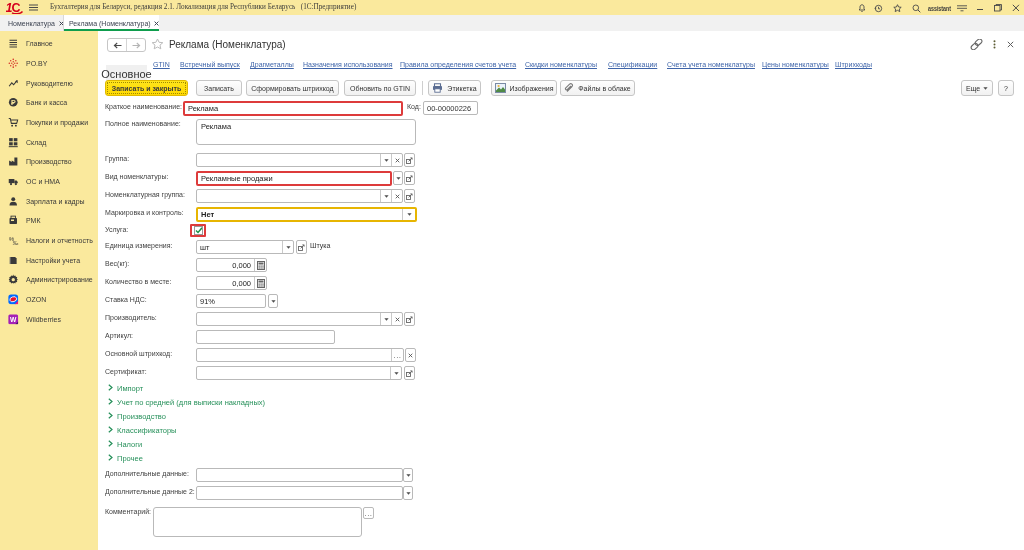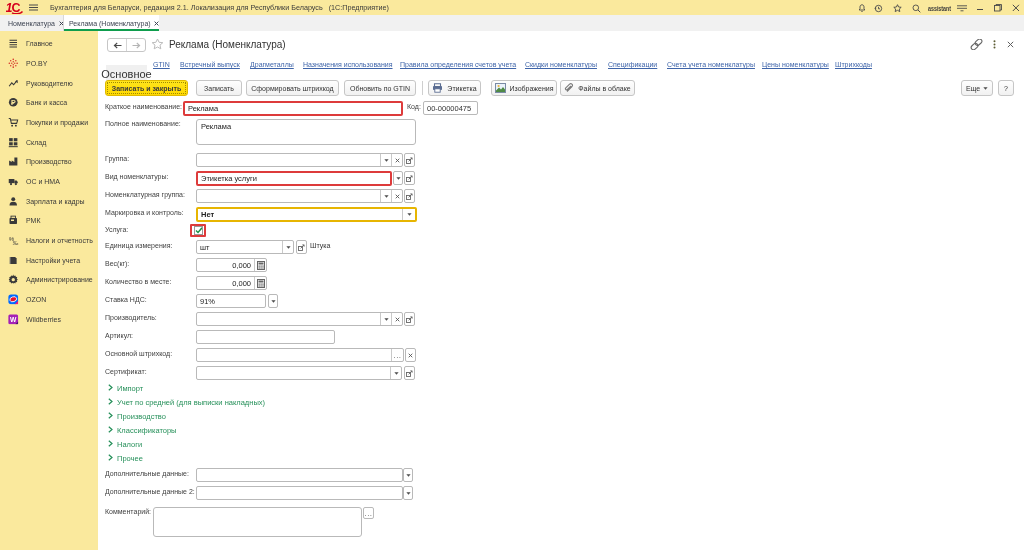--- a/index.html
+++ b/index.html
@@ -33,21 +33,21 @@
       <text x="-0.5" y="11" font-family="Liberation Sans" font-size="12.5" font-weight="bold" fill="#d6001c" font-style="italic">1</text>
       <text x="5.5" y="11" font-family="Liberation Sans" font-size="12.5" font-weight="bold" fill="#d6001c">С</text>
       <path d="M6 11.8 C9 13.4 14 13.2 16.5 10.5" stroke="#d6001c" stroke-width="1.5" fill="none"></path>
     </svg>
 </div>
 <div class="abs" style="left:29px;top:4px;width:9px;height:7px;">
 <svg width="9" height="7">
       <path d="M0 1h9M0 3.5h9M0 6h9" stroke="#4a4a4a" stroke-width="1"></path>
     </svg>
 </div>
-<div class="abs" style="left:50px;top:3px;font-size:7.2px;color:#3b3b3b;">Бухгалтерия для Беларуси, редакция 2.1. Локализация для Республики Беларусь&nbsp;&nbsp;&nbsp;(1С:Предприятие)</div>
+<div class="abs" style="left:50px;top:3px;font-size:7.2px;color:#3b3b3b;font-family:Liberation Serif, serif;">Бухгалтерия для Беларуси, редакция 2.1. Локализация для Республики Беларусь&nbsp;&nbsp;&nbsp;(1С:Предприятие)</div>
 
 <div class="abs" style="left:858px;top:3.5px;">
 <svg width="8" height="9">
       <path d="M4 0.8 C2.6 0.8 2 1.8 2 3 L2 4.8 L1.2 6 L6.8 6 L6 4.8 L6 3 C6 1.8 5.4 0.8 4 0.8 Z" fill="none" stroke="#4a4a4a" stroke-width="0.9"></path>
       <path d="M3.2 7 a0.9 0.9 0 0 0 1.6 0" fill="none" stroke="#4a4a4a" stroke-width="0.9"></path>
     </svg>
 </div>
 <div class="abs" style="left:874px;top:3.5px;">
 <svg width="9" height="9">
       <circle cx="4.5" cy="4.5" r="3.2" fill="none" stroke="#4a4a4a" stroke-width="0.9"></circle>
@@ -313,21 +313,21 @@
         <path d="M0.4 0.3 L4.6 0.3 L2.5 2.7 Z" fill="#4d4d4d"></path>
       </svg></div>
 <div class="btn" style="left:998px;top:80px;width:16px;height:16px;">?</div>
 </div>
 
 <div id="form">
 
 <div class="lbl" style="left:105px;top:103px;">Краткое наименование:</div>
 <div class="inp" style="left:183px;top:101px;width:220px;height:15px;border:2px solid #dd3b3b;border-radius:2px;padding:0 3px;line-height:11px;display:flex;align-items:center;">Реклама</div>
 <div class="lbl" style="left:407px;top:103px;">Код:</div>
-<div class="inp" style="left:423px;top:101px;width:55px;height:14px;padding:0 3px;display:flex;align-items:center;color:#333;">00-00000475</div>
+<div class="inp" style="left:423px;top:101px;width:55px;height:14px;padding:0 3px;display:flex;align-items:center;color:#333;">00-00000226</div>
 
 <div class="lbl" style="left:105px;top:120px;">Полное наименование:</div>
 <div class="inp" style="left:196px;top:119px;width:220px;height:26px;border-radius:3px;padding:2px 4px;">Реклама</div>
 
 <div class="lbl" style="left:105px;top:155px;">Группа:</div>
 <div class="inp" style="left:196px;top:153px;width:207px;height:14px;display:flex;">
   <div style="flex:1;"></div>
   <div class="cell" style="width:11px;">
         <svg width="5" height="3">
           <path d="M0.4 0.3 L4.6 0.3 L2.5 2.7 Z" fill="#4d4d4d"></path>
@@ -340,21 +340,21 @@
       </div>
 </div>
 <div class="inp" style="left:404px;top:153px;width:11px;height:14px;display:flex;align-items:center;justify-content:center;">
       <svg width="7" height="7">
         <rect x="0.5" y="2.5" width="4" height="4" fill="none" stroke="#666" stroke-width="0.9"></rect>
         <path d="M2.6 4.4 L6.1 0.9 M6.1 0.9 L4.3 0.9 M6.1 0.9 L6.1 2.7" stroke="#666" stroke-width="0.9" fill="none"></path>
       </svg>
     </div>
 
 <div class="lbl" style="left:105px;top:173px;">Вид номенклатуры:</div>
-<div class="inp" style="left:196px;top:171px;width:196px;height:15px;border:2px solid #dd3b3b;padding:0 3px;display:flex;align-items:center;">Этикетка услуги</div>
+<div class="inp" style="left:196px;top:171px;width:196px;height:15px;border:2px solid #dd3b3b;padding:0 3px;display:flex;align-items:center;">Рекламные продажи</div>
 <div class="inp" style="left:393px;top:171px;width:10px;height:14px;display:flex;align-items:center;justify-content:center;">
       <svg width="5" height="3">
         <path d="M0.4 0.3 L4.6 0.3 L2.5 2.7 Z" fill="#4d4d4d"></path>
       </svg>
     </div>
 <div class="inp" style="left:404px;top:171px;width:11px;height:14px;display:flex;align-items:center;justify-content:center;">
       <svg width="7" height="7">
         <rect x="0.5" y="2.5" width="4" height="4" fill="none" stroke="#666" stroke-width="0.9"></rect>
         <path d="M2.6 4.4 L6.1 0.9 M6.1 0.9 L4.3 0.9 M6.1 0.9 L6.1 2.7" stroke="#666" stroke-width="0.9" fill="none"></path>
       </svg>

